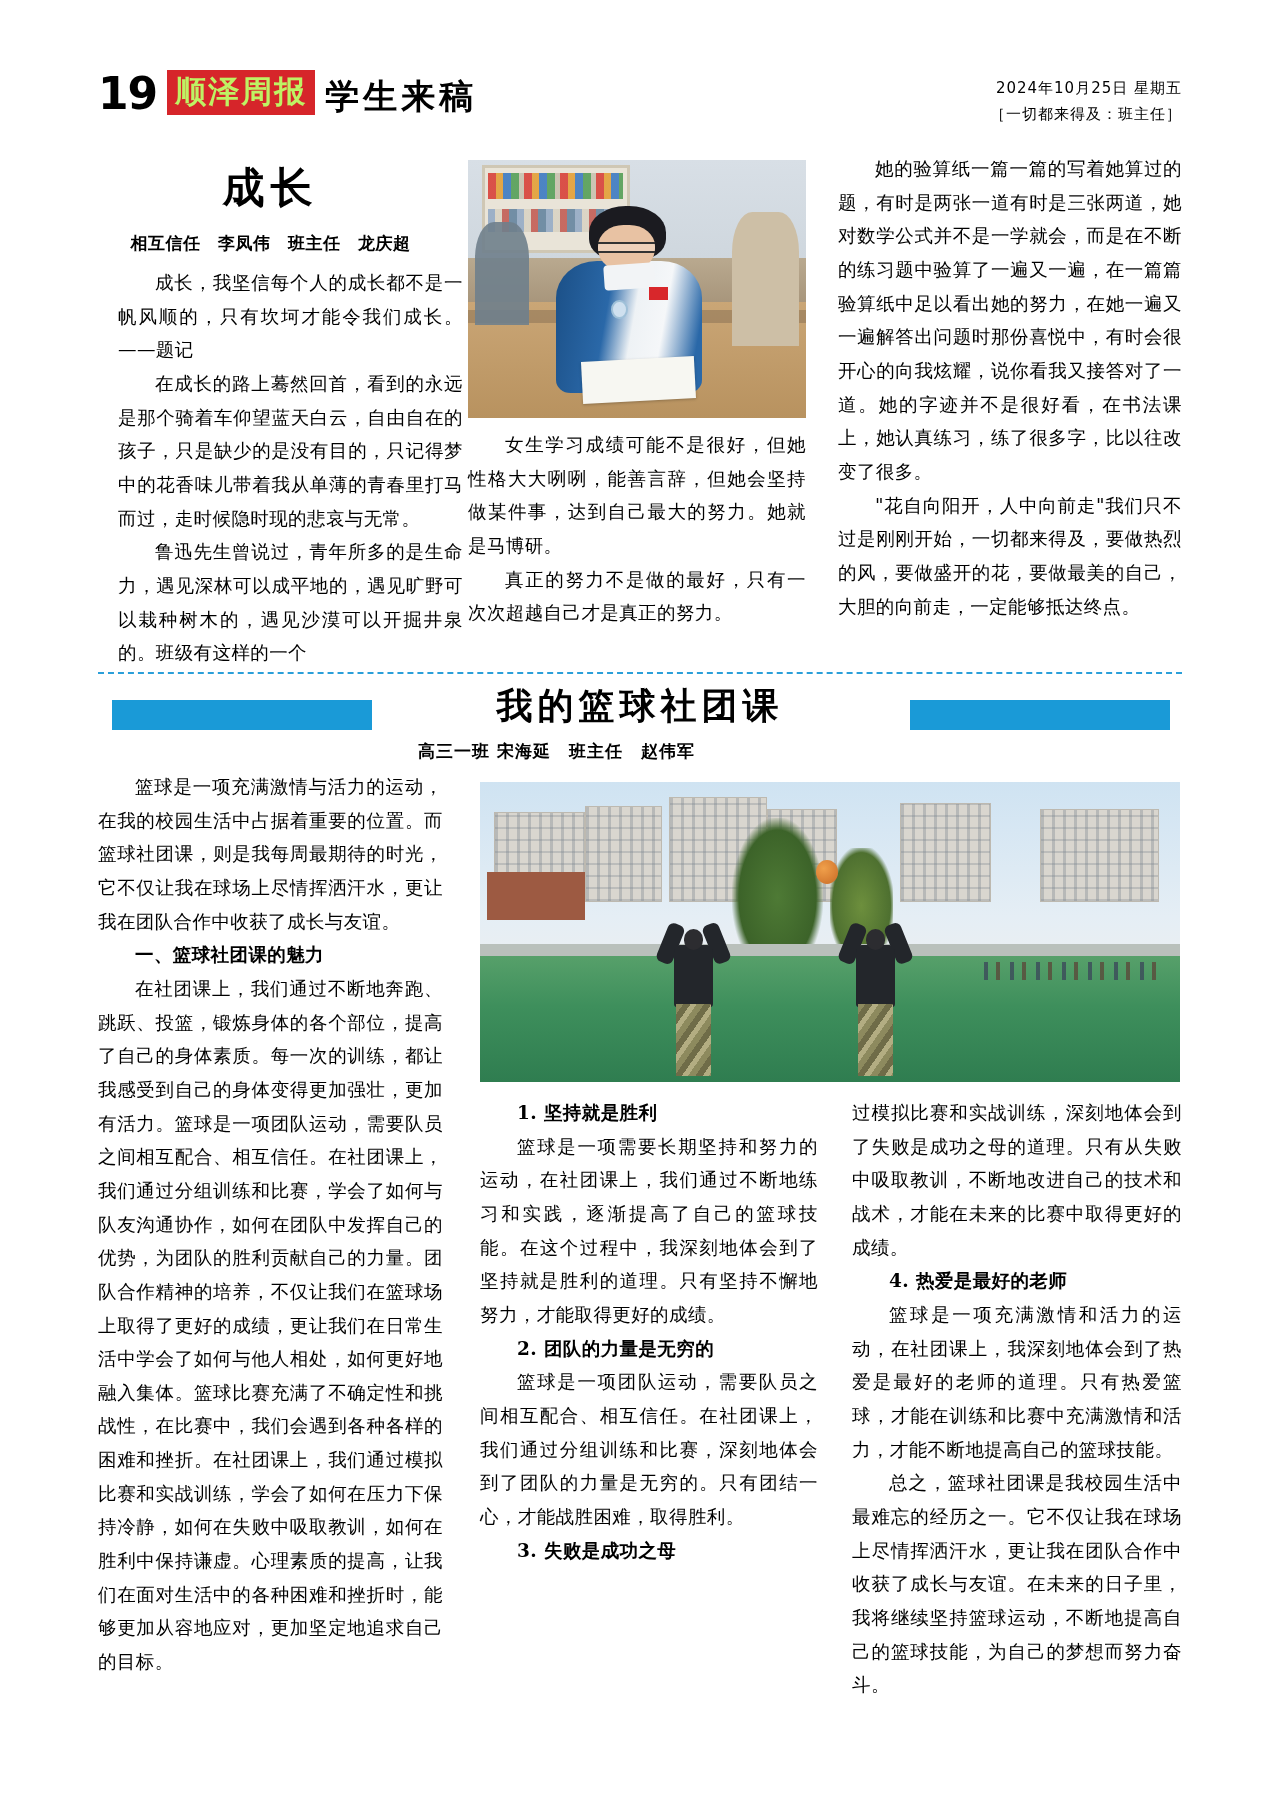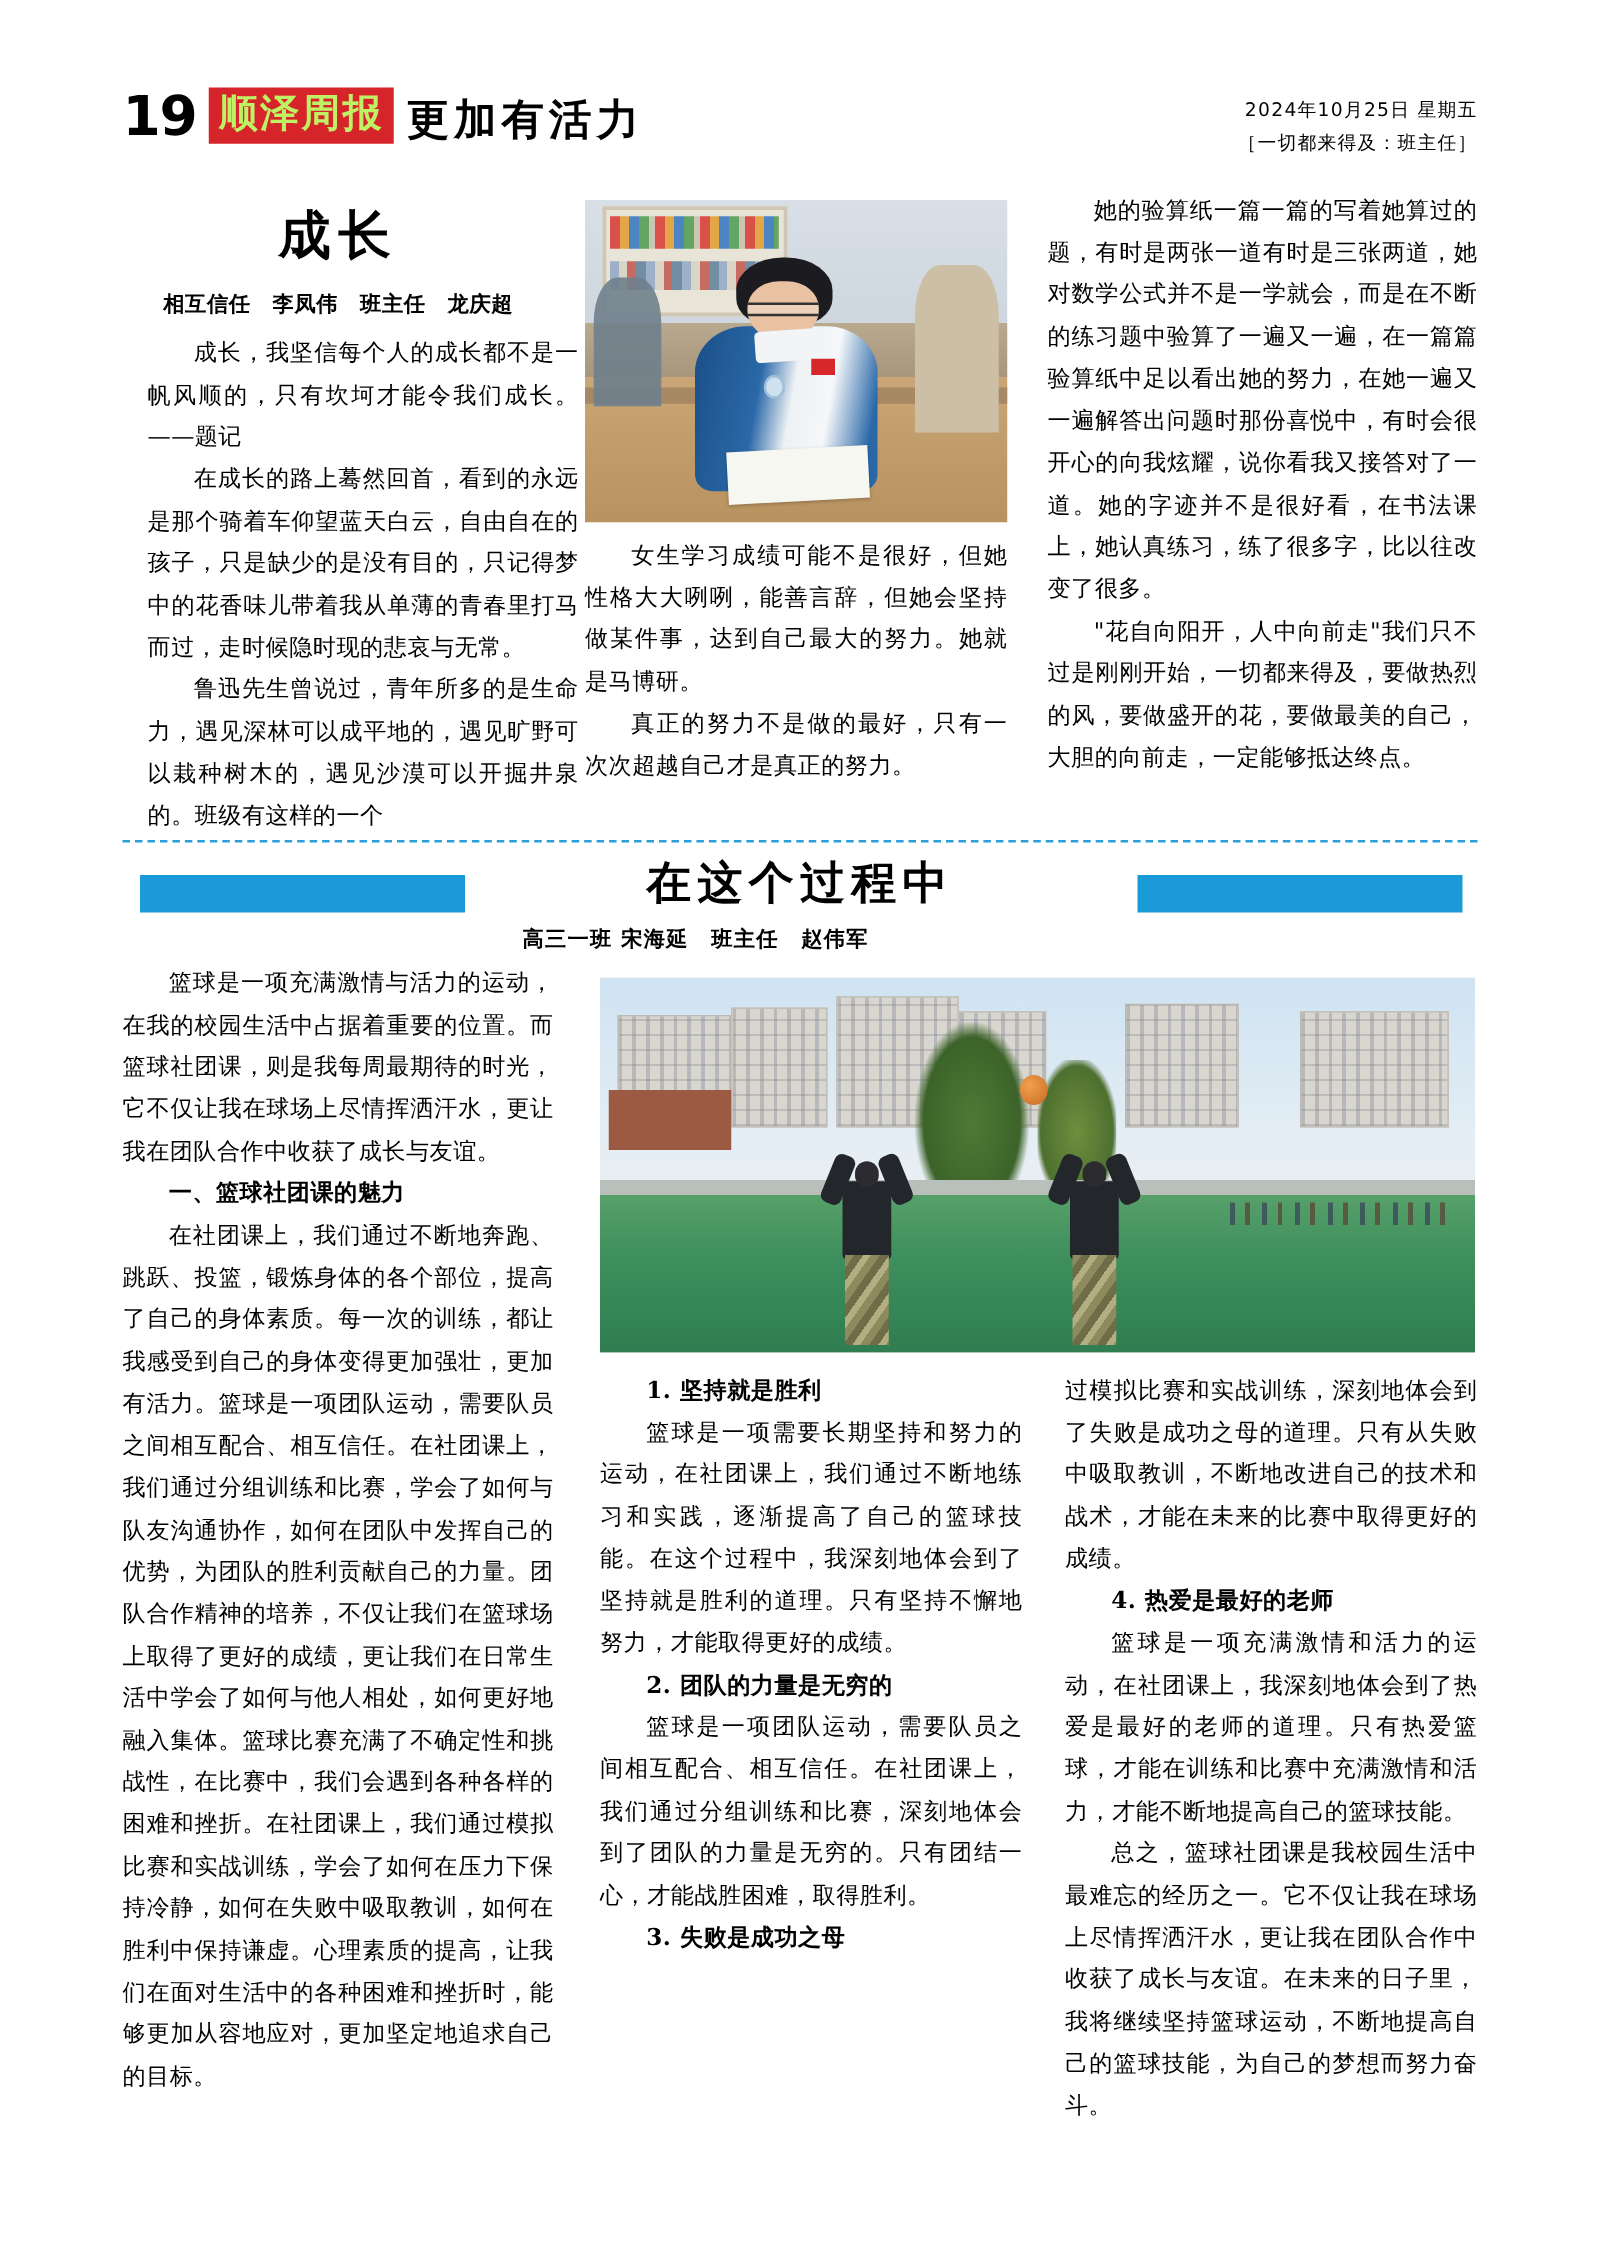--- a/index.html
+++ b/index.html
@@ -348,21 +348,21 @@
 </style>
 </head>
 <body>
 
 <div class="page">
 
   <div class="masthead">
     <div class="mh-left">
       <span class="mh-pagenum">19</span>
       <span class="mh-redbox">顺泽周报</span>
-      <span class="mh-section">更加有活力</span>
+      <span class="mh-section">学生来稿</span>
     </div>
     <div class="mh-right">
       <div>2024年10月25日 星期五</div>
       <div>［一切都来得及：班主任］</div>
     </div>
   </div>
 
   <div class="a1-title">成长</div>
   <div class="a1-byline">相互信任　李凤伟　班主任　龙庆超</div>
 
@@ -400,21 +400,21 @@
   <div class="a1-col3 col-text">
     <p>她的验算纸一篇一篇的写着她算过的题，有时是两张一道有时是三张两道，她对数学公式并不是一学就会，而是在不断的练习题中验算了一遍又一遍，在一篇篇验算纸中足以看出她的努力，在她一遍又一遍解答出问题时那份喜悦中，有时会很开心的向我炫耀，说你看我又接答对了一道。她的字迹并不是很好看，在书法课上，她认真练习，练了很多字，比以往改变了很多。</p>
     <p>"花自向阳开，人中向前走"我们只不过是刚刚开始，一切都来得及，要做热烈的风，要做盛开的花，要做最美的自己，大胆的向前走，一定能够抵达终点。</p>
   </div>
 
   <div class="dashed-divider d1"></div>
 
   <div class="bar bar-left"></div>
   <div class="bar bar-right"></div>
 
-  <div class="a2-title">在这个过程中</div>
+  <div class="a2-title">我的篮球社团课</div>
   <div class="a2-byline">高三一班 宋海延　班主任　赵伟军</div>
 
   <div class="a2-img">
     <div class="img2-sky"></div>
     <div class="img2-bld b1"></div>
     <div class="img2-bld b2"></div>
     <div class="img2-bld b3"></div>
     <div class="img2-bld b4"></div>
     <div class="img2-bld b5"></div>
     <div class="img2-bld b6"></div>

